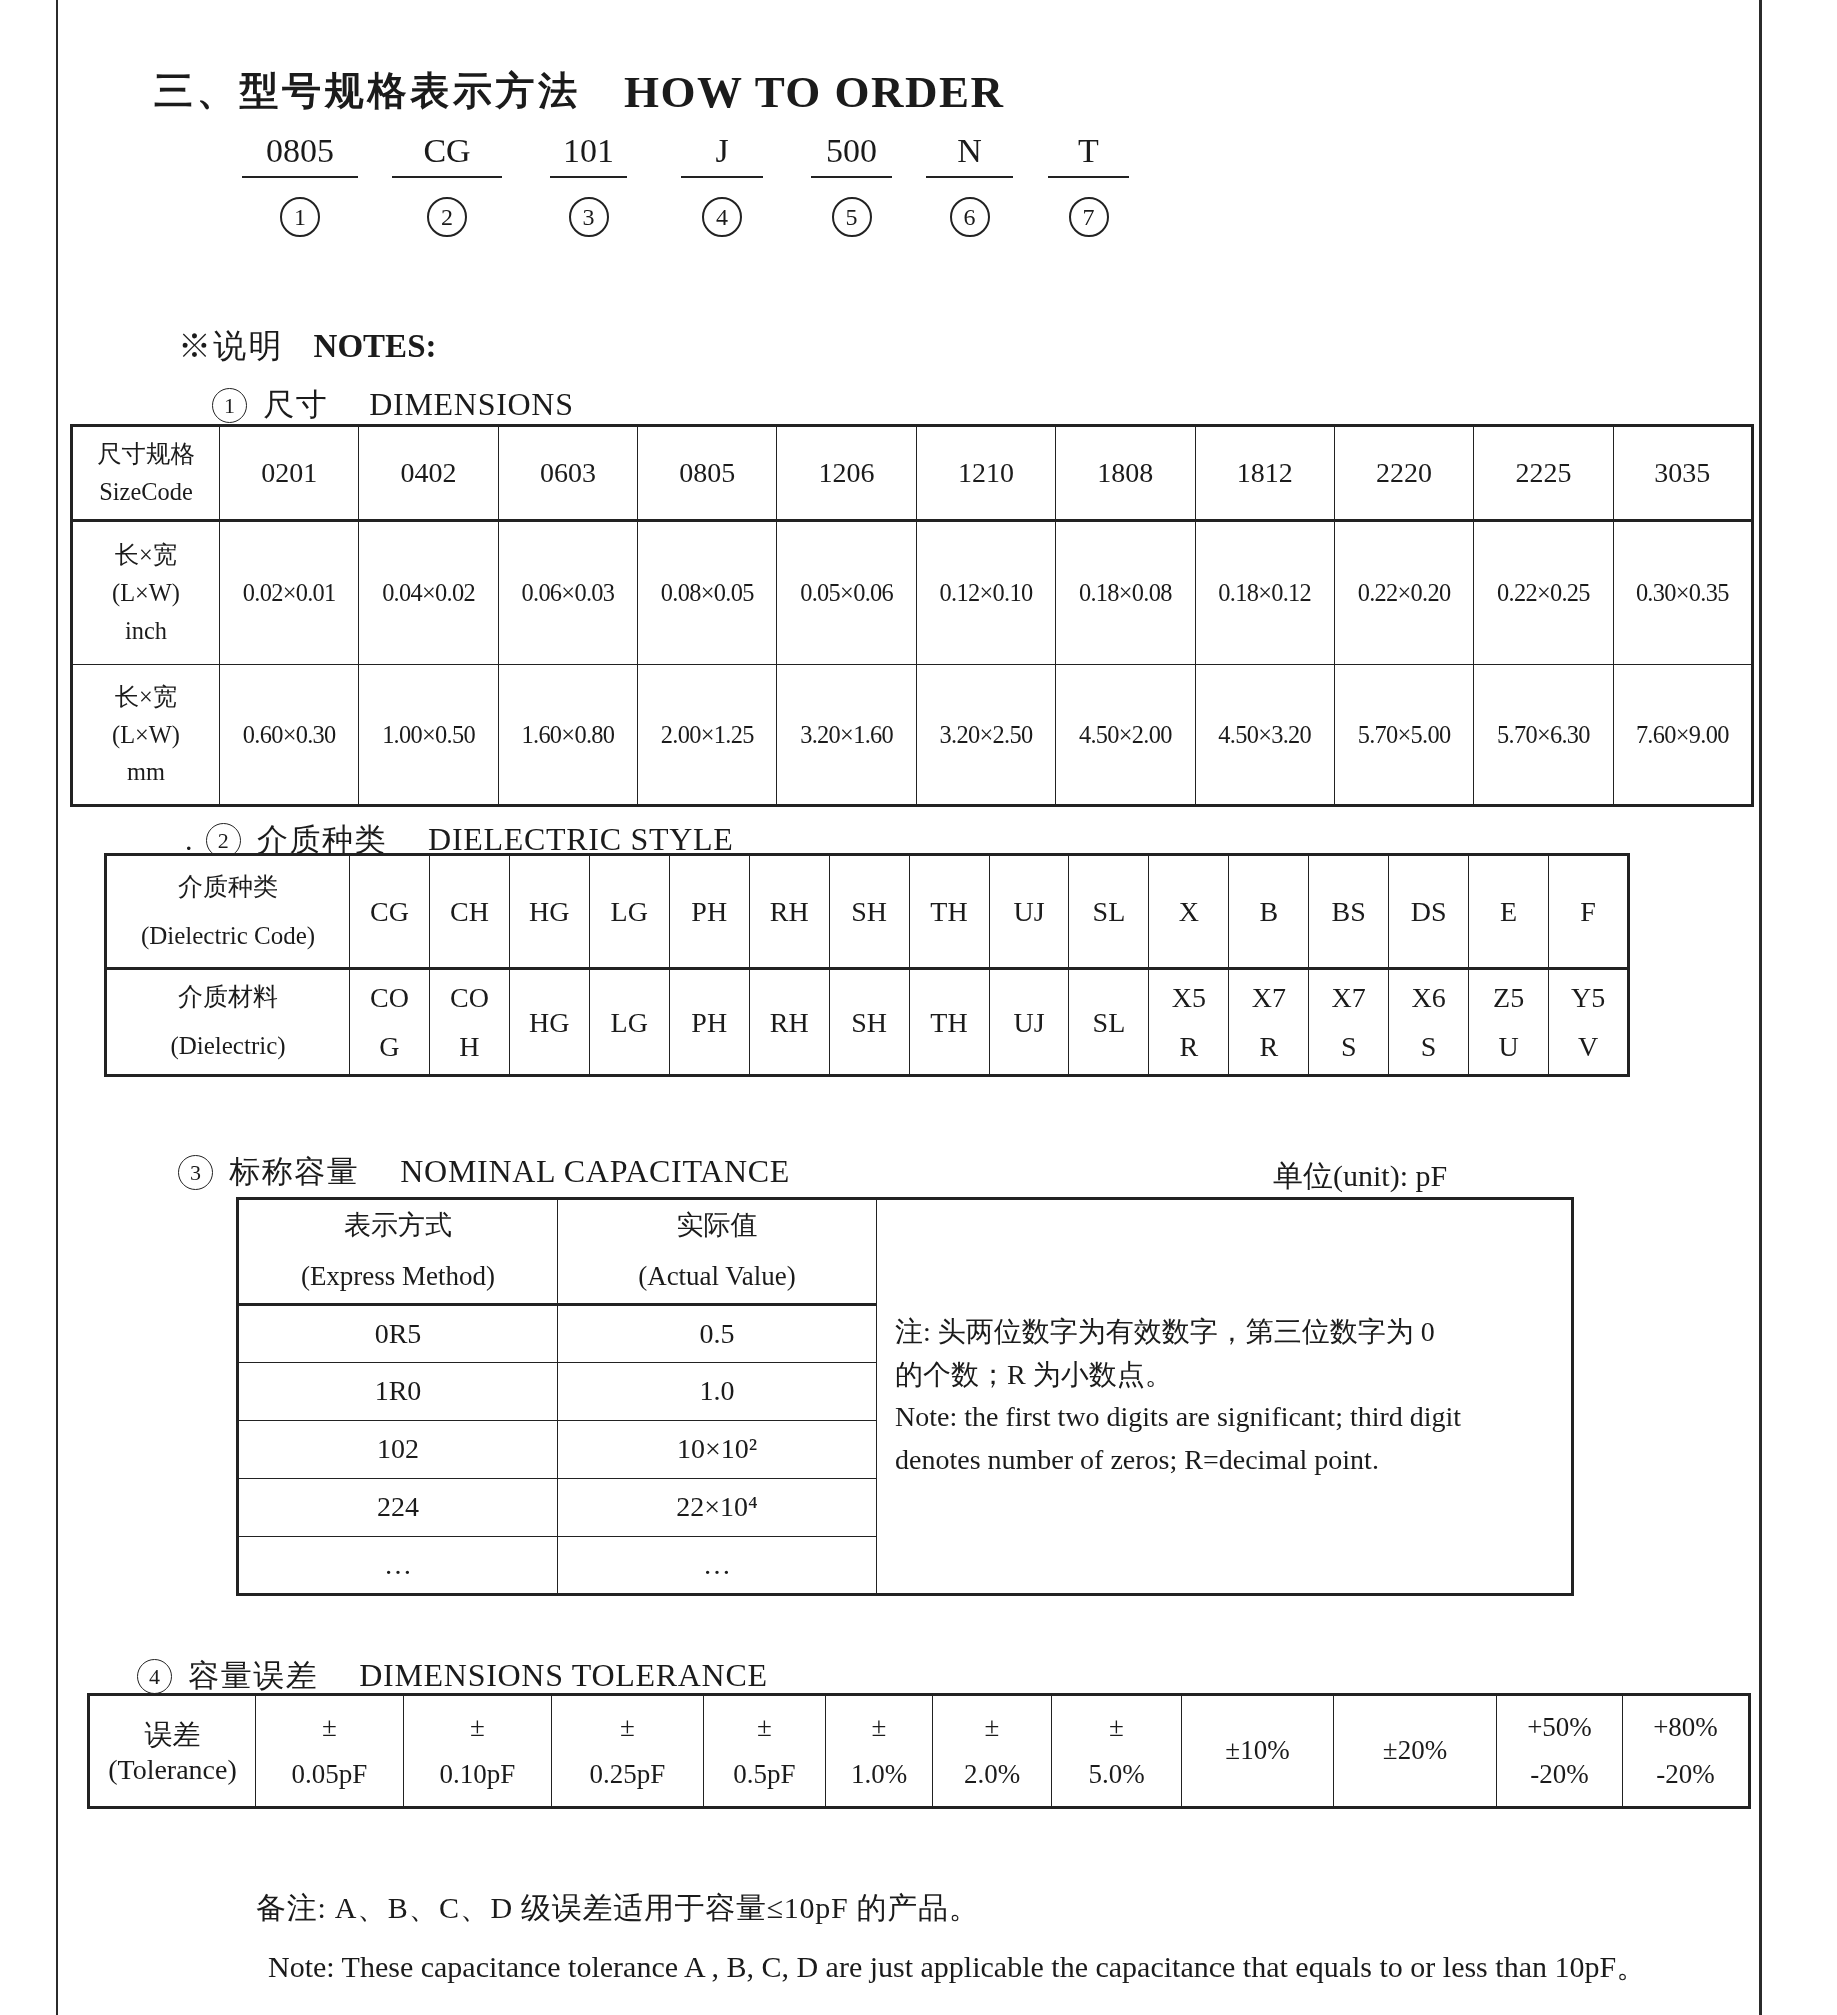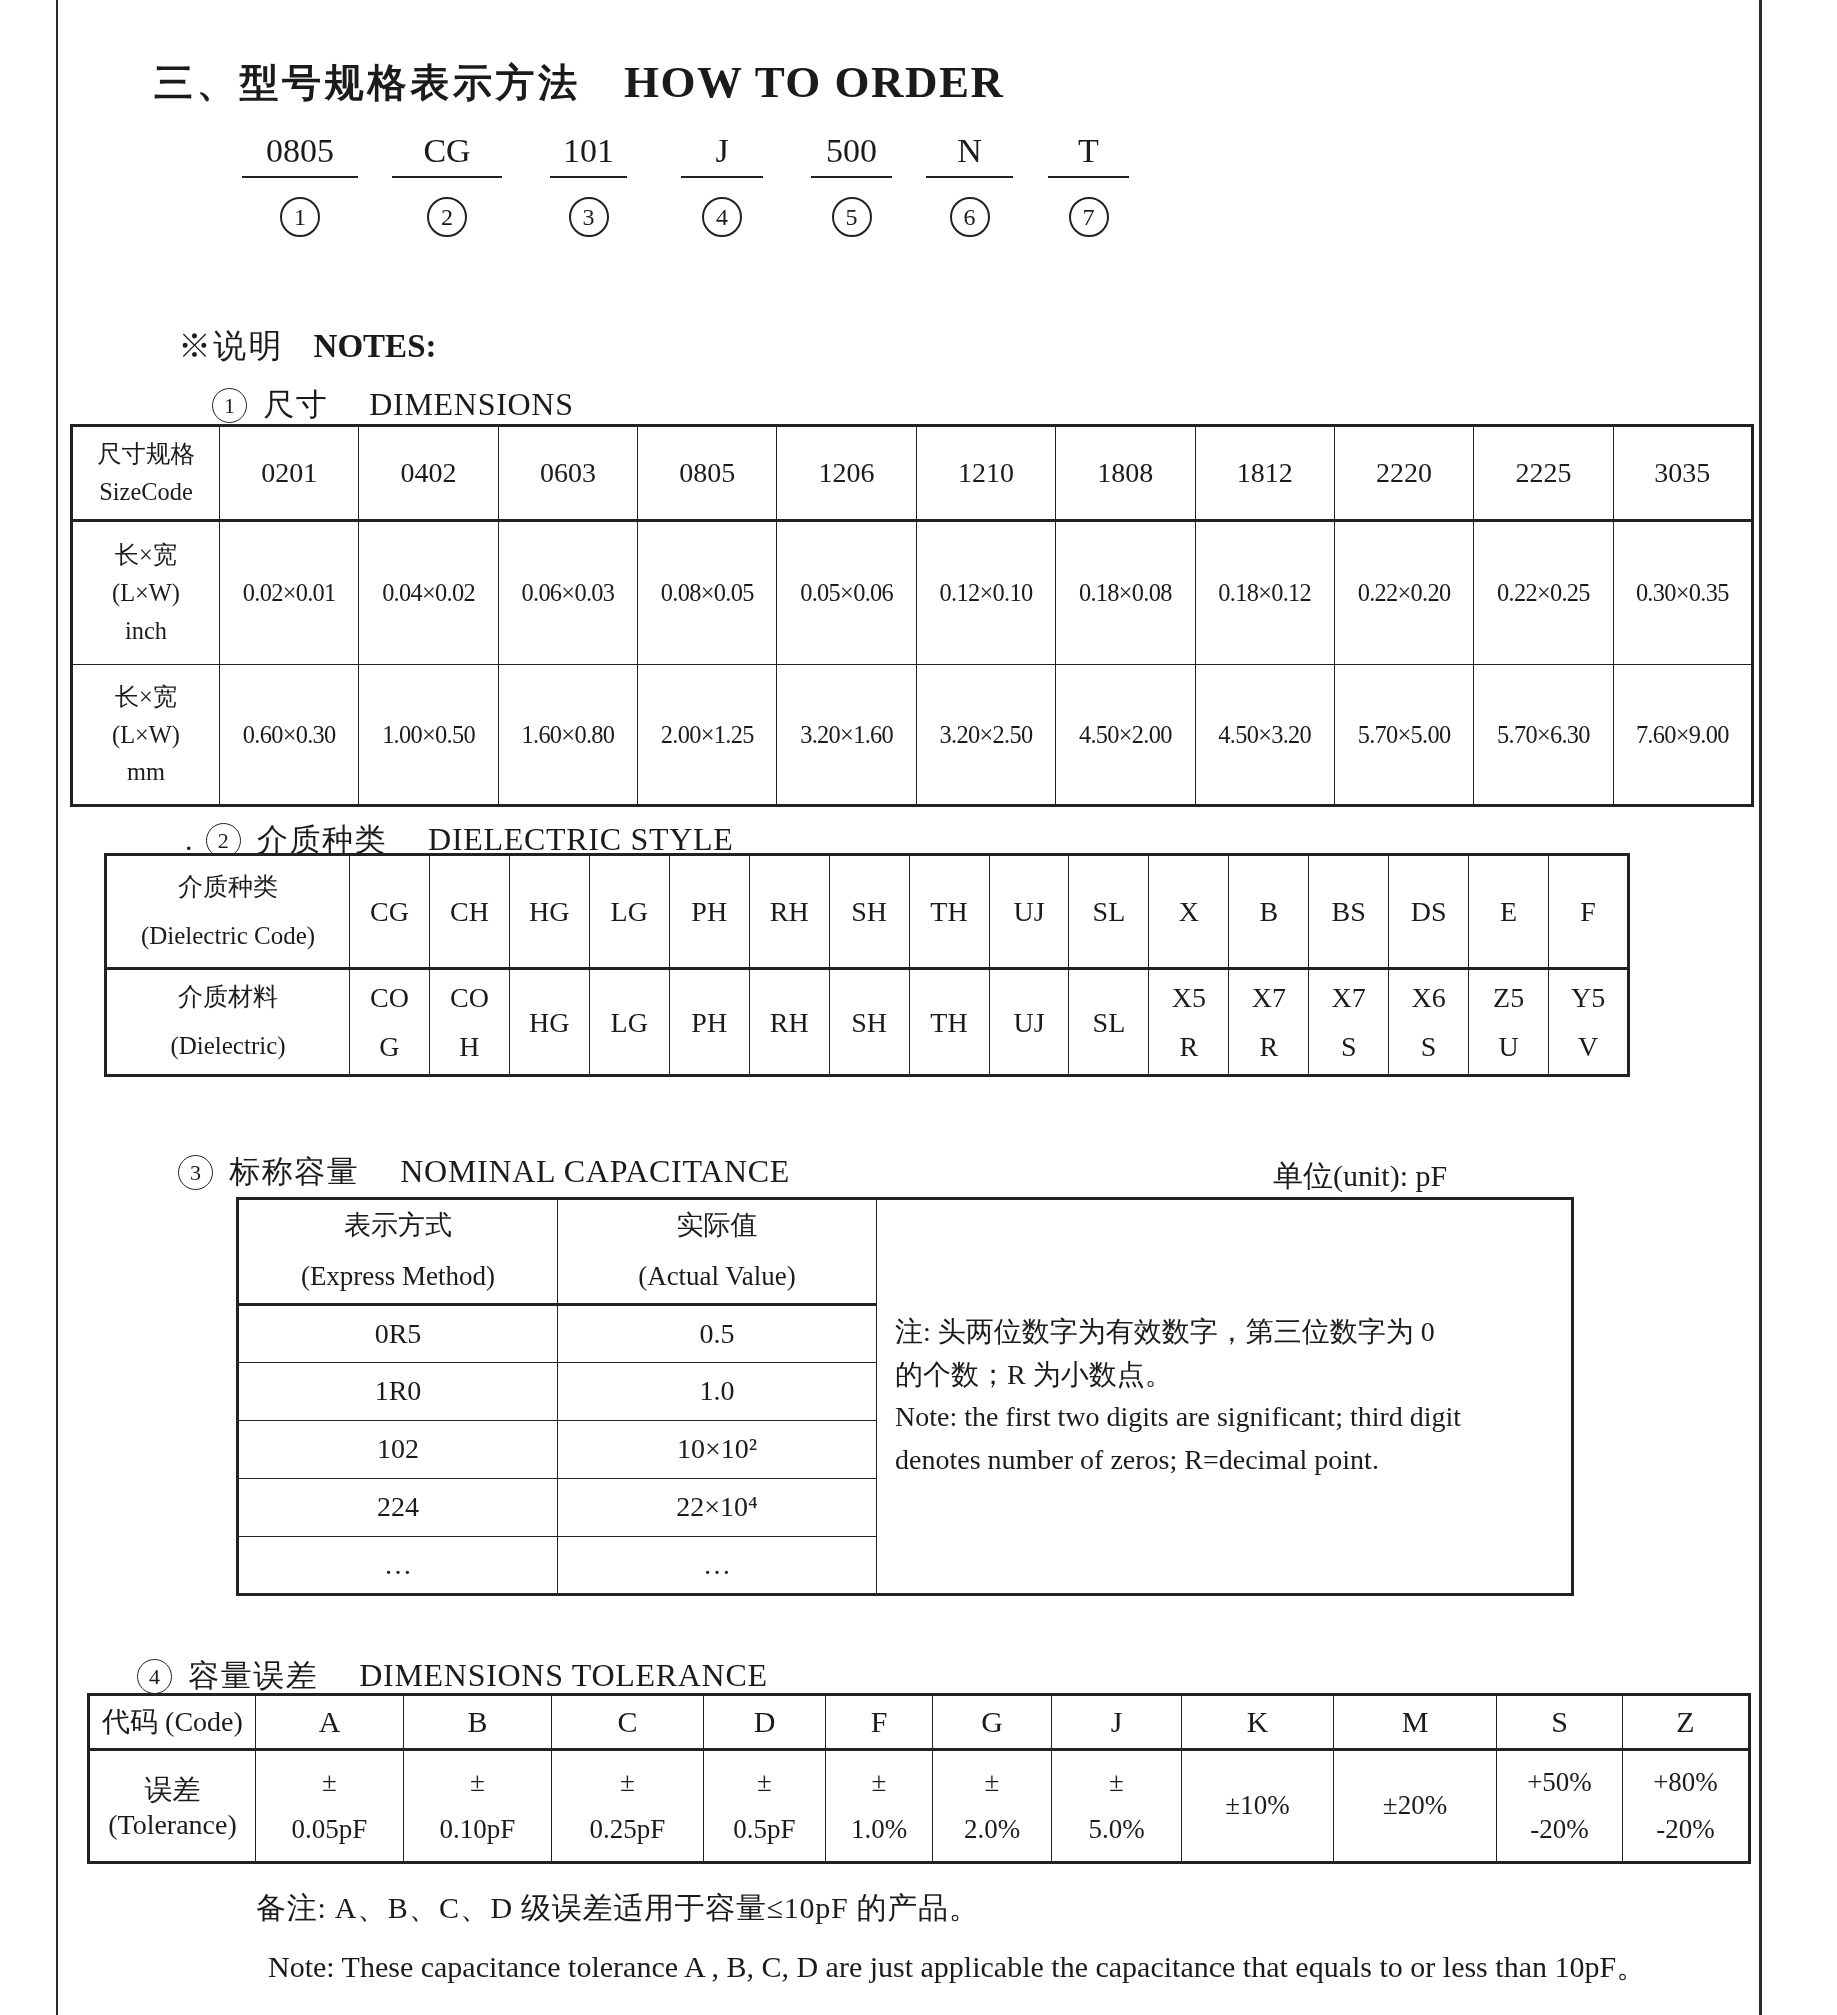--- a/index.html
+++ b/index.html
@@ -9,21 +9,21 @@
     height: 2015px;
     background: #ffffff;
     font-family: "Liberation Serif", "DejaVu Serif", serif;
     color: #1b1b1b;
     overflow: hidden;
   }
   .vline { position: absolute; top: 0; height: 2015px; background: #2b2b2b; }
   .vline-l { left: 56px; width: 2.2px; }
   .vline-r { left: 1759px; width: 3px; }
 
-  .title { position: absolute; left: 154px; top: 56px; display: flex; align-items: flex-start; }
+  .title { position: absolute; left: 154px; top: 64px; display: flex; align-items: flex-end; }
   .t-cn { font-size: 39px; letter-spacing: 3.7px; font-weight: bold; }
   .t-en { font-size: 45px; font-weight: bold; letter-spacing: 1.5px; margin-left: 43px; }
 
   .seg { position: absolute; top: 132px; text-align: center; }
   .ocode { display: block; font-size: 34px; padding-bottom: 6px; border-bottom: 2.2px solid #222; }
   .ocirc { margin: 19px auto 0; width: 36px; height: 36px; border: 2.2px solid #222;
            border-radius: 50%; font-size: 24px; line-height: 36px; text-align: center; }
 
   .hrow { position: absolute; display: flex; align-items: baseline; }
   .h-notes { left: 178px; top: 324px; text-align: right; }
@@ -336,34 +336,20 @@
         <col style="width: 122px;">
         <col style="width: 107px;">
         <col style="width: 119px;">
         <col style="width: 130px;">
         <col style="width: 152px;">
         <col style="width: 163px;">
         <col style="width: 126px;">
         <col style="width: 127px;">
       </colgroup>
       <tbody>
-        <tr style="height: 55px;">
-          <td class="tol-hd">代码 (Code)</td>
-          <td class="tol-code">A</td>
-          <td class="tol-code">B</td>
-          <td class="tol-code">C</td>
-          <td class="tol-code">D</td>
-          <td class="tol-code">F</td>
-          <td class="tol-code">G</td>
-          <td class="tol-code">J</td>
-          <td class="tol-code">K</td>
-          <td class="tol-code">M</td>
-          <td class="tol-code">S</td>
-          <td class="tol-code">Z</td>
-        </tr>
         <tr style="height: 113px;">
           <td class="tol-hd pre">误差
 (Tolerance)</td>
           <td class="tol-val pre">±
 0.05pF</td>
           <td class="tol-val pre">±
 0.10pF</td>
           <td class="tol-val pre">±
 0.25pF</td>
           <td class="tol-val pre">±

